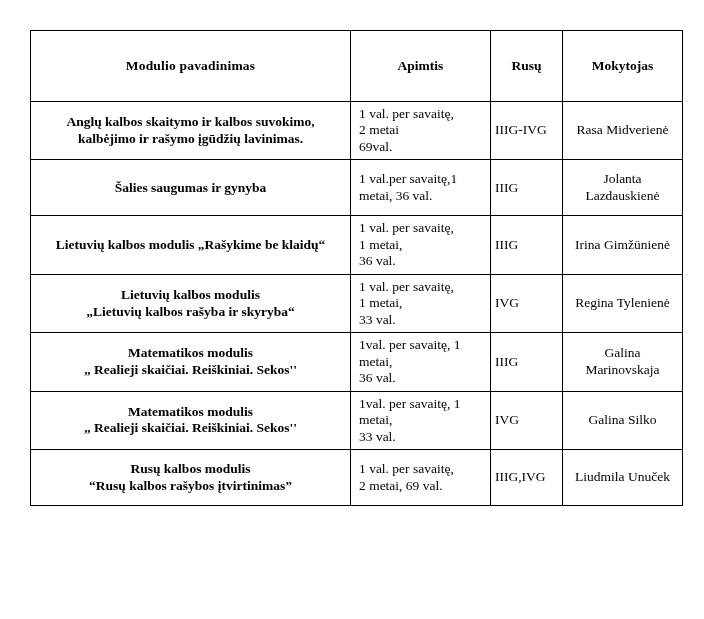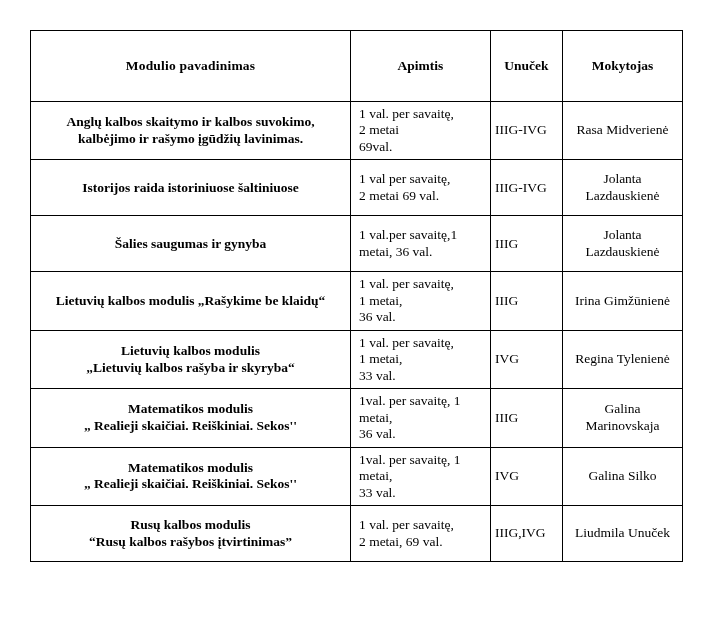--- a/index.html
+++ b/index.html
@@ -80,39 +80,32 @@
     <colgroup>
       <col class="c-name">
       <col class="c-scope">
       <col class="c-class">
       <col class="c-teacher">
     </colgroup>
     <thead>
       <tr>
         <td class="name-head">Modulio   pavadinimas</td>
         <td>Apimtis</td>
-        <td>Unuček</td>
+        <td>Rusų</td>
         <td>Mokytojas</td>
       </tr>
     </thead>
     <tbody>
       <tr>
         <td class="name nowrap-lines">Anglų kalbos skaitymo ir kalbos suvokimo, kalbėjimo ir rašymo įgūdžių lavinimas.</td>
         <td class="scope nowrap-lines">1 val. per savaitę,
 2 metai
 69val.</td>
         <td class="klase nowrap-lines">IIIG-IVG</td>
         <td class="teacher nowrap-lines">Rasa Midverienė</td>
-      </tr>
-      <tr>
-        <td class="name nowrap-lines">Istorijos raida istoriniuose šaltiniuose</td>
-        <td class="scope nowrap-lines">1 val per savaitę,
-2  metai 69 val.</td>
-        <td class="klase nowrap-lines">IIIG-IVG</td>
-        <td class="teacher nowrap-lines">Jolanta Lazdauskienė</td>
       </tr>
       <tr>
         <td class="name nowrap-lines">Šalies saugumas ir gynyba</td>
         <td class="scope nowrap-lines">1 val.per savaitę,1 metai, 36 val.</td>
         <td class="klase nowrap-lines">IIIG</td>
         <td class="teacher nowrap-lines">Jolanta Lazdauskienė</td>
       </tr>
       <tr>
         <td class="name nowrap-lines">Lietuvių kalbos modulis „Rašykime be klaidų“</td>
         <td class="scope nowrap-lines">1 val. per savaitę,

